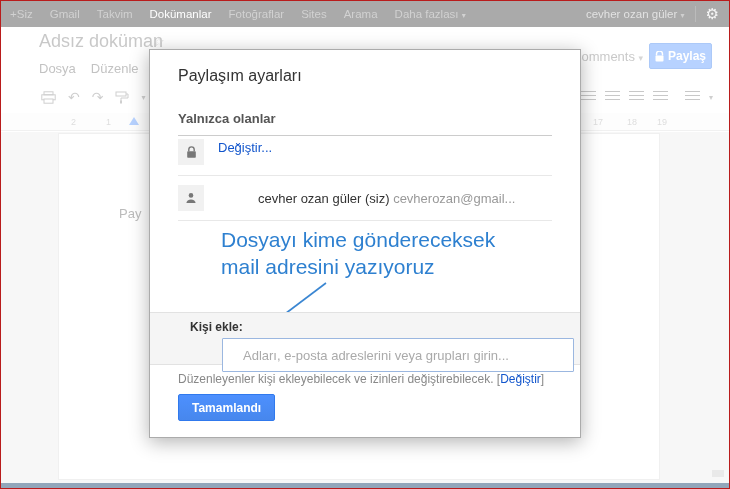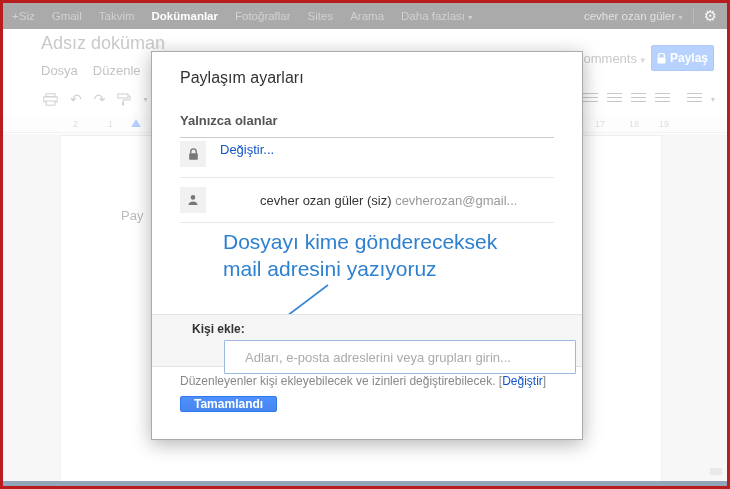--- a/index.html
+++ b/index.html
@@ -1,28 +1,28 @@
 <!DOCTYPE html>
 <html><head>
 <meta charset="utf-8">
 <style>
   * { margin:0; padding:0; box-sizing:border-box; }
   html,body { background:#fff; }
   body { font-family:"Liberation Sans", sans-serif; }
 
-  .frame { position:relative; width:730px; height:489px; border:3px solid #b91c1c; overflow:hidden; background:#bef264; }
+  .frame { position:relative; width:730px; height:489px; border:1px solid #b91c1c; overflow:hidden; background:#bef264; }
   .bottombar { position:absolute; left:0; right:0; bottom:0; height:5px; background:#92a6ba; z-index:30; }
 
   
   .app { position:absolute; inset:0 0 5px 0; background:#fff; }
 
   .topbar { position:absolute; top:0; left:0; right:0; height:26px; background:#2b2b2b; display:flex; align-items:center; font-size:11.5px; }
   .topnav { display:flex; gap:17px; padding-left:9px; }
   .topnav span { color:#8f8f8f; cursor:pointer; }
-  .topnav span.active { color:#ffffff; font-weight:bold; }
+  .topnav span.active { color:#ffffff; font-weight:normal; }
   .topbar-right { margin-left:auto; display:flex; align-items:center; gap:10px; padding-right:10px; color:#b9b9b9;text-align:center; }
   .topbar-right .divider { width:1px; height:16px; background:#555; }
   .gear { color:#e8e8e8; font-size:15px; }
 
   .doc-title { position:absolute; left:38px; top:30px; font-size:18px; color:#777; }
   .doc-star { position:absolute; left:152px; top:33px; font-size:13px; color:#999; }
   .menubar { position:absolute; left:38px; top:60px; font-size:13px; color:#666; display:flex; gap:15px; }
   .comments { position:absolute; left:574px; top:48px; font-size:13px; color:#777; }
   .comments .caret { font-size:9px; color:#999; }
   .share-btn { position:absolute; left:648px; top:42px; width:63px; height:26px; background:#4d90fe; border:1px solid #3079ed; border-radius:2px; color:#fff; font-size:12px; font-weight:bold; display:flex; align-items:center; justify-content:center; gap:4px; }
@@ -58,21 +58,21 @@
   .annotation { position:absolute; left:71px; top:176px; font-size:21px; line-height:27px; color:#2e80d0; white-space:nowrap; }
   .arrow-svg { position:absolute; left:100px; top:225px; width:90px; height:65px; overflow:visible; }
 
   .add-box { position:absolute; left:0; right:0; top:262px; height:53px; background:#f5f5f5; border-top:1px solid #e2e2e2; border-bottom:1px solid #e2e2e2; padding:7px 38px 0 40px; }
   .add-label { font-size:12px; font-weight:bold; color:#333; margin-bottom:4px; }
   .add-input { width:352px; height:34px; border:1px solid #9bb7e0; border-radius:1px; font-size:13px; color:#333; padding:0 20px; font-family:"Liberation Sans",sans-serif; background:#fff;margin-left:32px; }
   .add-input::placeholder { color:#aaa; }
 
   .dlg-footer { position:absolute; left:28px; top:322px; font-size:12px; color:#888; }
   .dlg-footer .lnk { color:#1155cc; cursor:pointer; }
-  .done-btn { position:absolute; left:28px; top:344px; height:16px; padding:0 13px; background:linear-gradient(#4d90fe,#4787ed); border:1px solid #3079ed; border-radius:2px; color:#fff; font-size:12px; font-weight:bold; font-family:"Liberation Sans",sans-serif; cursor:pointer; }
+  .done-btn { position:absolute; left:28px; top:344px; height:27px; padding:0 13px; background:linear-gradient(#4d90fe,#4787ed); border:1px solid #3079ed; border-radius:2px; color:#fff; font-size:12px; font-weight:bold; font-family:"Liberation Sans",sans-serif; cursor:pointer; }
 
   svg { display:block; }
 </style>
 </head>
 <body>
 
 <div class="frame">
 
   <div class="app">
 

